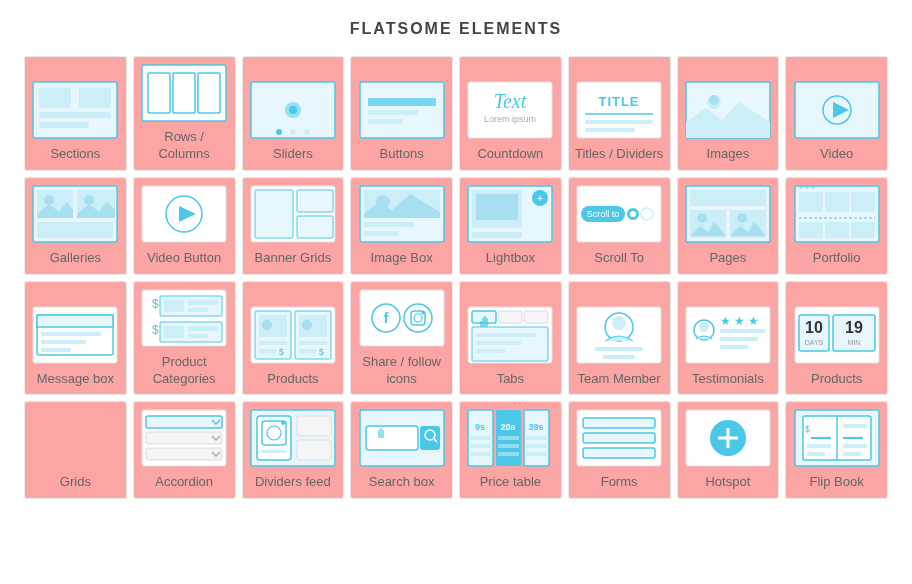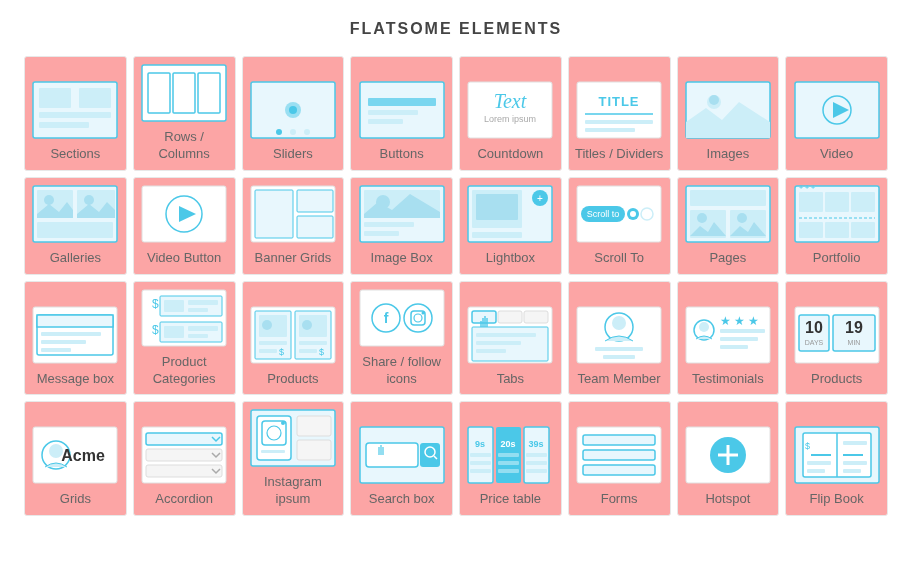--- a/index.html
+++ b/index.html
@@ -411,29 +411,20 @@
           <text x="21" y="40" text-anchor="middle" font-size="7" fill="#999" font-family="Arial">DAYS</text>
           <rect x="40" y="10" width="42" height="36" rx="2" fill="#e8f7fd" stroke="#4bc8e8" stroke-width="1.5"></rect>
           <text x="61" y="28" text-anchor="middle" font-size="16" fill="#333" font-family="Arial" font-weight="bold">19</text>
           <text x="61" y="40" text-anchor="middle" font-size="7" fill="#999" font-family="Arial">MIN</text>
         </svg>
       </div>
       <span class="item-label">Products</span>
     </div>
 
     <div class="item">
-      <div class="item-icon">
-        <svg viewBox="0 0 88 60" xmlns="http://www.w3.org/2000/svg">
-          <rect x="2" y="2" width="84" height="56" rx="2" fill="#fff" stroke="#e0e0e0" stroke-width="1"></rect>
-          <circle cx="25" cy="30" r="14" fill="none" stroke="#4bc8e8" stroke-width="1.5"></circle>
-          <circle cx="25" cy="26" r="7" fill="#cceef8"></circle>
-          <path d="M14 42 Q25 34 36 42" fill="#cceef8" stroke="#4bc8e8" stroke-width="1"></path>
-          <text x="52" y="36" text-anchor="middle" font-size="16" fill="#333" font-family="Arial" font-weight="bold">Acme</text>
-        </svg>
-      </div>
       <span class="item-label">Grids</span>
     </div>
 
     <div class="item">
       <div class="item-icon">
         <svg viewBox="0 0 88 60" xmlns="http://www.w3.org/2000/svg">
           <rect x="2" y="2" width="84" height="56" rx="2" fill="#fff" stroke="#e0e0e0" stroke-width="1"></rect>
           <rect x="6" y="8" width="76" height="12" rx="2" fill="#e8f7fd" stroke="#4bc8e8" stroke-width="1.5"></rect>
           <path d="M72 12 L76 16 L80 12" fill="none" stroke="#4bc8e8" stroke-width="1.5"></path>
           <rect x="6" y="24" width="76" height="12" rx="2" fill="#f5f5f5" stroke="#ddd" stroke-width="1"></rect>
@@ -451,21 +442,21 @@
           <rect x="2" y="2" width="84" height="56" rx="2" fill="#e8f7fd" stroke="#4bc8e8" stroke-width="1.5"></rect>
           <rect x="8" y="8" width="34" height="44" rx="3" fill="#fff" stroke="#4bc8e8" stroke-width="1.5"></rect>
           <rect x="13" y="13" width="24" height="24" rx="3" fill="none" stroke="#4bc8e8" stroke-width="1.5"></rect>
           <circle cx="25" cy="25" r="7" fill="none" stroke="#4bc8e8" stroke-width="1.2"></circle>
           <circle cx="34" cy="15" r="2" fill="#4bc8e8"></circle>
           <rect x="12" y="42" width="24" height="3" rx="1" fill="#cceef8"></rect>
           <rect x="48" y="8" width="34" height="20" rx="2" fill="#f5f5f5" stroke="#ddd" stroke-width="1"></rect>
           <rect x="48" y="32" width="34" height="20" rx="2" fill="#f5f5f5" stroke="#ddd" stroke-width="1"></rect>
         </svg>
       </div>
-      <span class="item-label">Instagram ipsum</span>
+      <span class="item-label">Dividers feed</span>
     </div>
 
     <div class="item">
       <div class="item-icon">
         <svg viewBox="0 0 88 60" xmlns="http://www.w3.org/2000/svg">
           <rect x="2" y="2" width="84" height="56" rx="2" fill="#e8f7fd" stroke="#4bc8e8" stroke-width="1.5"></rect>
           <rect x="8" y="18" width="52" height="24" rx="3" fill="#fff" stroke="#4bc8e8" stroke-width="1.5"></rect>
           <rect x="62" y="18" width="20" height="24" rx="3" fill="#4bc8e8"></rect>
 
           <circle cx="72" cy="27" r="5" fill="none" stroke="#fff" stroke-width="1.5"></circle>

